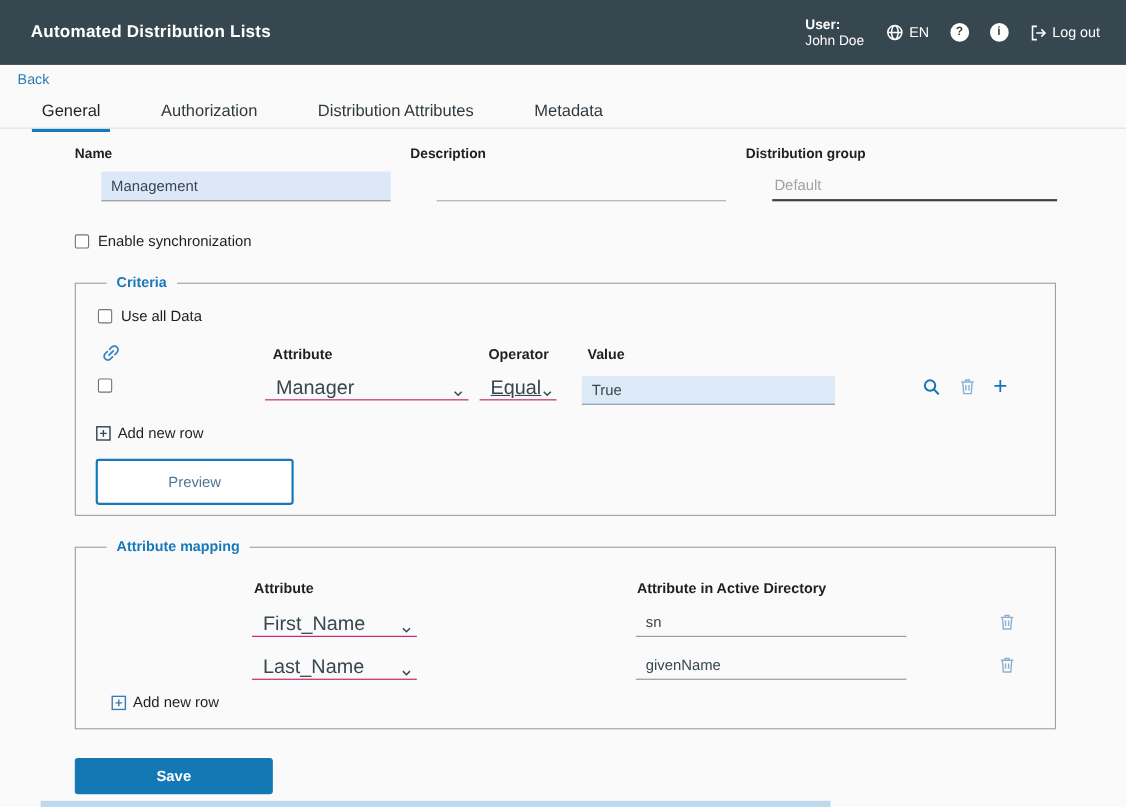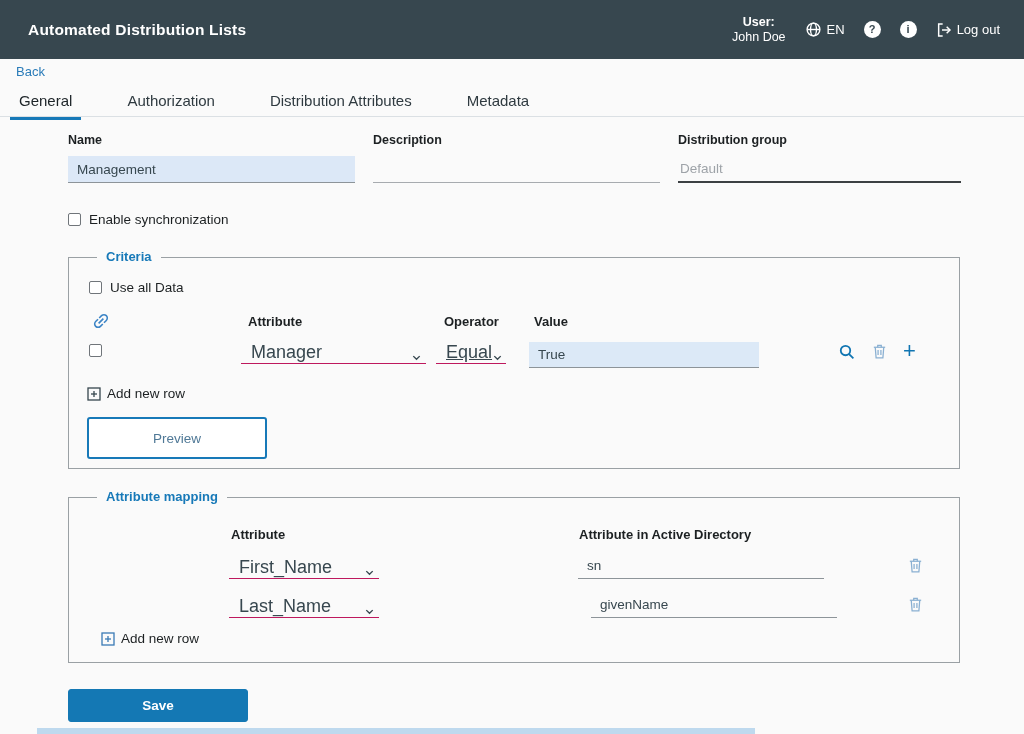--- a/index.html
+++ b/index.html
@@ -12,42 +12,42 @@
   
   .appbar {
     position:absolute; top:0; left:0; width:1024px; height:59px;
     background:#37474f; color:#ffffff;
     display:flex; align-items:center; justify-content:space-between;
     padding:0 24px 0 28px;
   }
   .appbar-title { font-size:15.5px; font-weight:bold; letter-spacing:.2px; }
   .appbar-right { display:flex; align-items:center; gap:19px; }
   .user-block { font-size:12.5px; line-height:15px; text-align:left; }
-  .user-block .u-label { font-weight:bold;text-align:center; }
+  .user-block .u-label { font-weight:bold; }
   .hbtn { display:flex; align-items:center; gap:5px; font-size:13px; color:#fff; cursor:pointer; }
   .circle-ico {
     width:17px; height:17px; border-radius:50%; background:#ffffff; color:#37474f;
     display:flex; align-items:center; justify-content:center;
     font-size:11px; font-weight:bold; line-height:1;
   }
   
   .back-link { position:absolute; top:64px; left:16px; font-size:13px; color:#2b7cb9; cursor:pointer; }
-  .tabbar { position:absolute; top:89px; left:10px; display:flex; gap:37px;justify-content:center; }
+  .tabbar { position:absolute; top:89px; left:29px; display:flex; gap:37px;justify-content:center; }
   .tab {
     padding:3px 9px 8px 9px; font-size:15px; color:#2f3a40; cursor:pointer;
     border-bottom:3px solid transparent;
   }
   .tab.active { border-bottom-color:#1779b8; color:#1d2428; }
   .tab-divider { position:absolute; top:116px; left:0; width:1024px; height:1px; background:#dbe0e4; }
   
   .field { position:absolute; top:133px; }
   .field-label { font-size:12.5px; font-weight:bold; color:#1c2022; margin-bottom:9px; display:block; }
   .line-input {
     height:27px; display:flex; align-items:center; padding-left:9px;
-    font-size:13.5px; color:#37474f; border-bottom:1px solid #8d9499;
+    font-size:13.5px; color:#37474f; border-bottom:1px solid #8d9499;margin-left:24px;
   }
   .line-input.filled { background:#dce8f7; }
   .line-input.empty  { border-bottom:1px solid #a7abaf; }
   .line-input.disabled { color:#9ea3a8; border-bottom:2px solid #3c4043; padding-left:2px; }
   .check-row { display:flex; align-items:center; gap:8px; font-size:13.5px; color:#1c2022; cursor:pointer; }
   .checkbox {
     width:13px; height:13px; border:1px solid #70757a; border-radius:2px;
     background:#fff; flex:0 0 auto;
   }
   
@@ -245,21 +245,21 @@
     </span>
 
     <div class="select" style="left:160px; top:94px; width:150px;">
       <span>Last_Name</span>
       <span class="icon-btn">
         <svg width="11" height="11" viewBox="0 0 24 24" fill="none" stroke="#37474f" stroke-width="3">
             <polyline points="5,9 12,16 19,9"></polyline>
           </svg>
       </span>
     </div>
-    <div class="uinput" style="left:522px; top:94px; width:246px;">givenName</div>
+    <div class="uinput" style="left:509px; top:94px; width:246px;">givenName</div>
     <span class="icon-btn" style="position:absolute; left:838px; top:98px;">
       <svg width="17" height="17" viewBox="0 0 24 24" fill="none" stroke="#8ab0d2" stroke-width="1.8">
         <line x1="4" y1="6" x2="20" y2="6"></line>
           <path d="M9.5 6V3.5h5V6"></path>
         <path d="M6 6l1.2 15h9.6L18 6"></path>
           <line x1="10" y1="10" x2="10" y2="17"></line>
           <line x1="14" y1="10" x2="14" y2="17"></line>
       </svg>
     </span>
 

